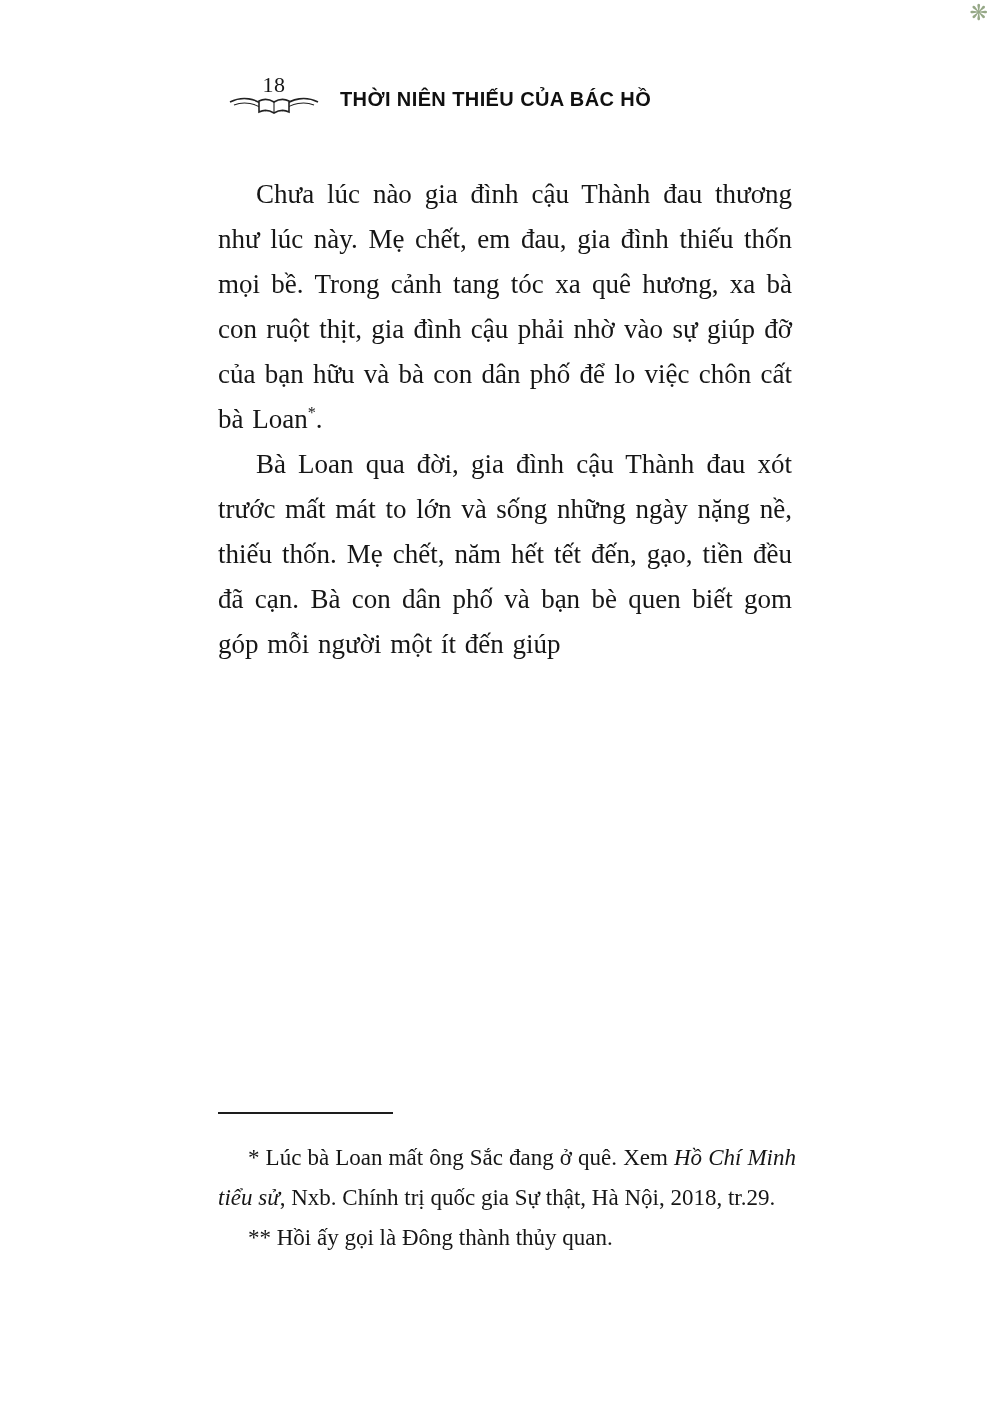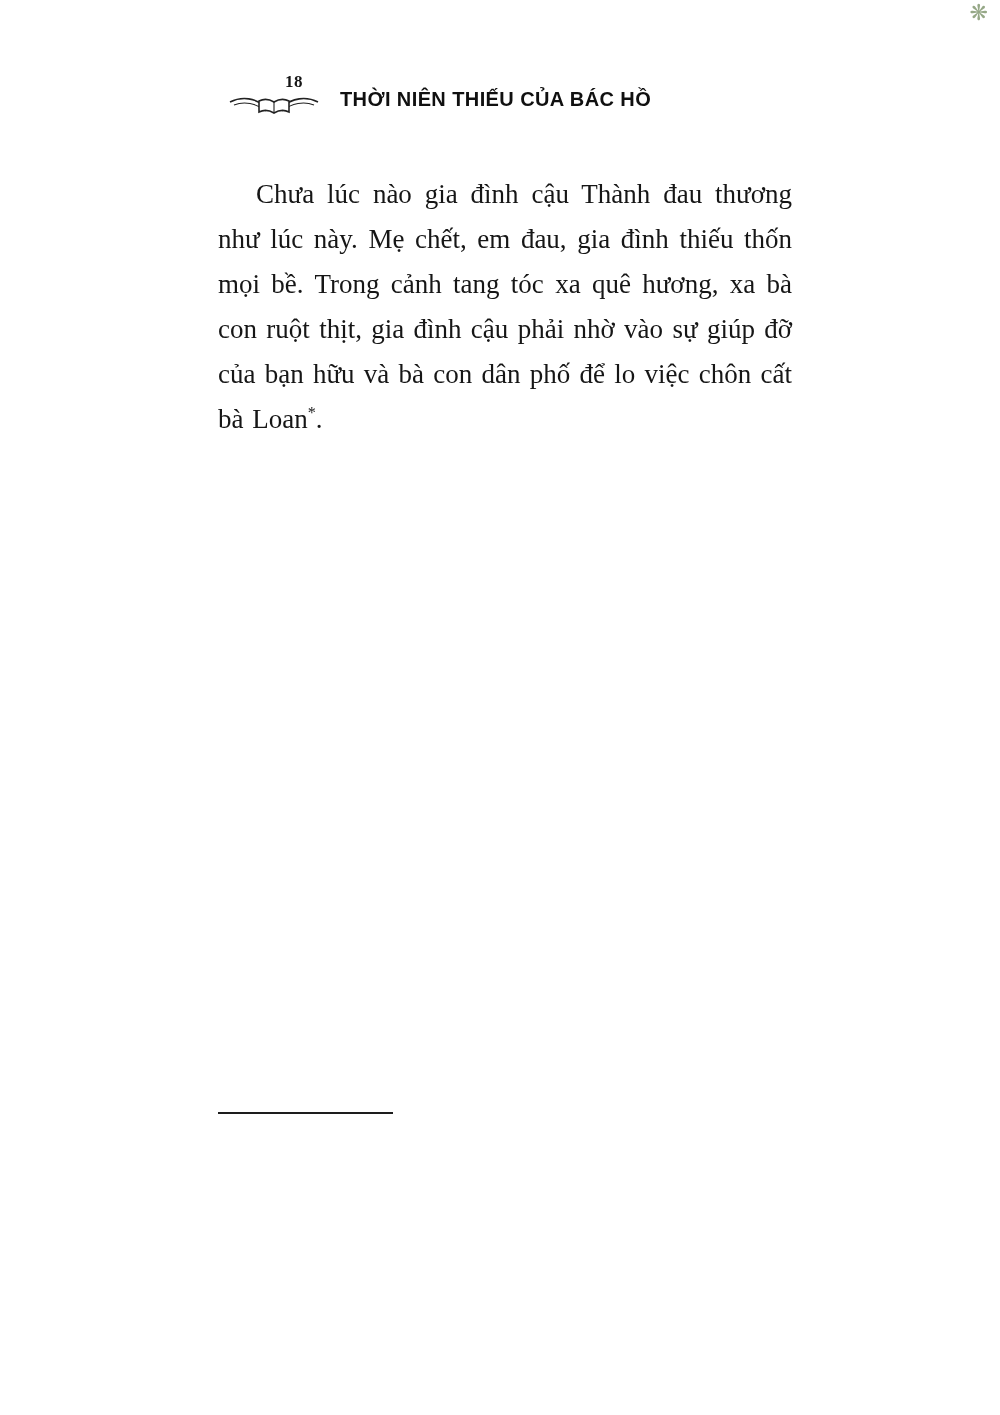--- a/index.html
+++ b/index.html
@@ -38,24 +38,23 @@
   .header-ornament svg {
     position: absolute;
     left: 0;
     bottom: 0;
   }
   .page-number {
     position: absolute;
     top: -6px;
     left: 50%;
     transform: translateX(-50%);
-    font-weight: bold;
-    font-size: 17px;
+    font-weight: normal;
+    font-size: 22px;
     letter-spacing: 0.5px;
-    margin-left: 20px;
   }
   .running-title {
     position: absolute;
     top: 88px;
     left: 340px;
     width: 450px;
     text-align: left;
     font-family: "Liberation Sans", "DejaVu Sans", sans-serif;
     font-weight: bold;
     font-size: 20px;
@@ -126,19 +125,24 @@
         <path d="M56 19 C66 11, 78 9, 88 13" fill="none" stroke="#222" stroke-width="1.1"></path>
         <path d="M48 10 C43 7, 37 7, 33 9 L33 20 C37 18, 43 18, 48 21 C53 18, 59 18, 63 20 L63 9 C59 7, 53 7, 48 10 Z" fill="#ffffff" stroke="#222" stroke-width="1.6"></path>
         <path d="M48 10 L48 21" stroke="#222" stroke-width="1.1"></path>
       </svg>
     </div>
     <div class="running-title">THỜI NIÊN THIẾU CỦA BÁC HỒ</div>
   </header>
 
   <main class="body-text" id="paragraphs">
       <p class="para"><span>Chưa lúc nào gia đình cậu Thành đau thương như lúc này. Mẹ chết, em đau, gia đình thiếu thốn mọi bề. Trong cảnh tang tóc xa quê hương, xa bà con ruột thịt, gia đình cậu phải nhờ vào sự giúp đỡ của bạn hữu và bà con dân phố để lo việc chôn cất bà Loan</span><sup>*</sup><span>.</span></p>
+      <p class="para"><span>Bà Loan qua đời, gia đình cậu Thành đau xót trước mất mát to lớn và sống những ngày nặng nề, thiếu thốn. Mẹ chết, năm hết tết đến, gạo, tiền đều đã cạn. Bà con dân phố và bạn bè quen biết gom góp mỗi người một ít đến giúp</span></p>
     </main>
 
   <footer class="footnotes">
     <div class="footnote-rule"></div>
+    <div id="footnote-lines">
+        <p class="footnote"><span>* Lúc bà Loan mất ông Sắc đang ở quê. Xem </span><span class="italic">Hồ Chí Minh tiểu sử</span><span>, Nxb. Chính trị quốc gia Sự thật, Hà Nội, 2018, tr.29.</span></p>
+        <p class="footnote"><span>** Hồi ấy gọi là Đông thành thủy quan.</span></p>
+      </div>
   </footer>
 
 </div>
 
 </body></html>

